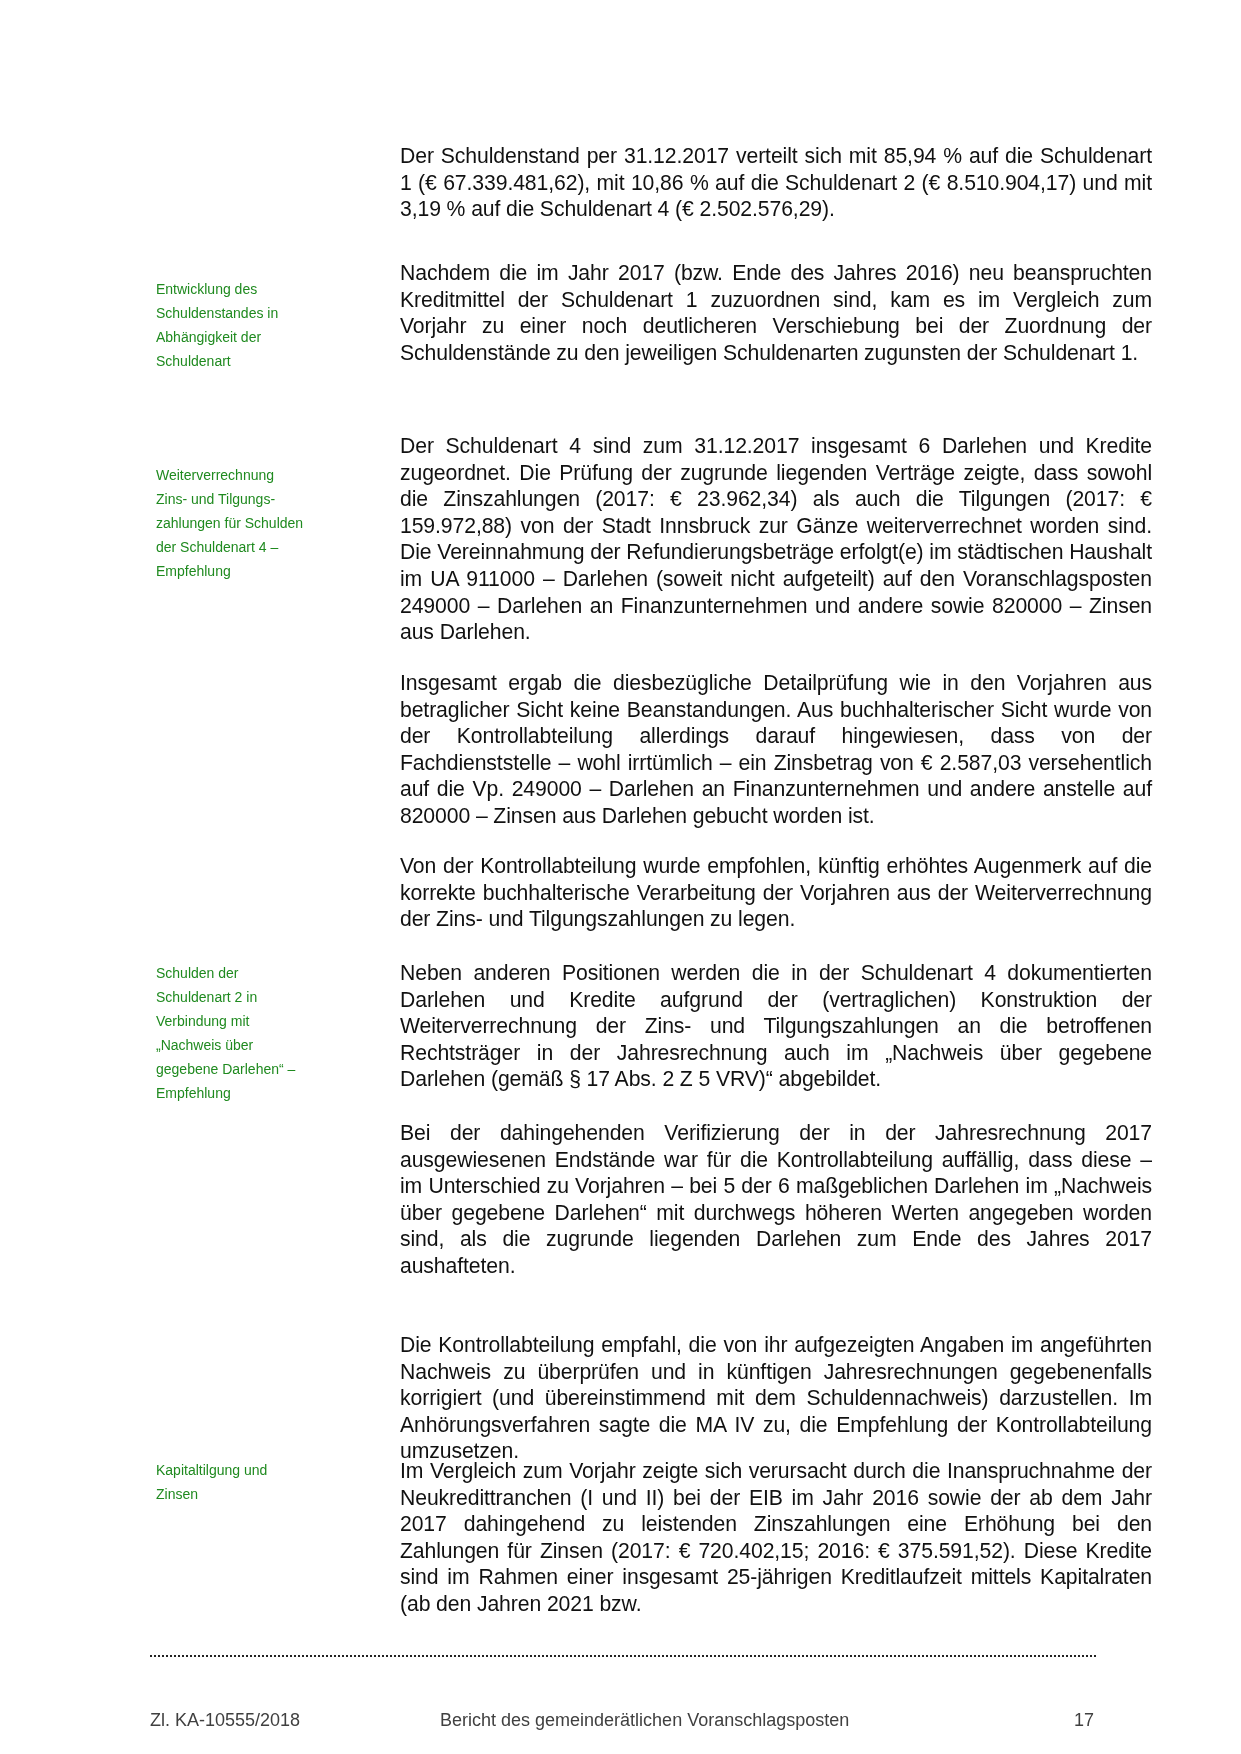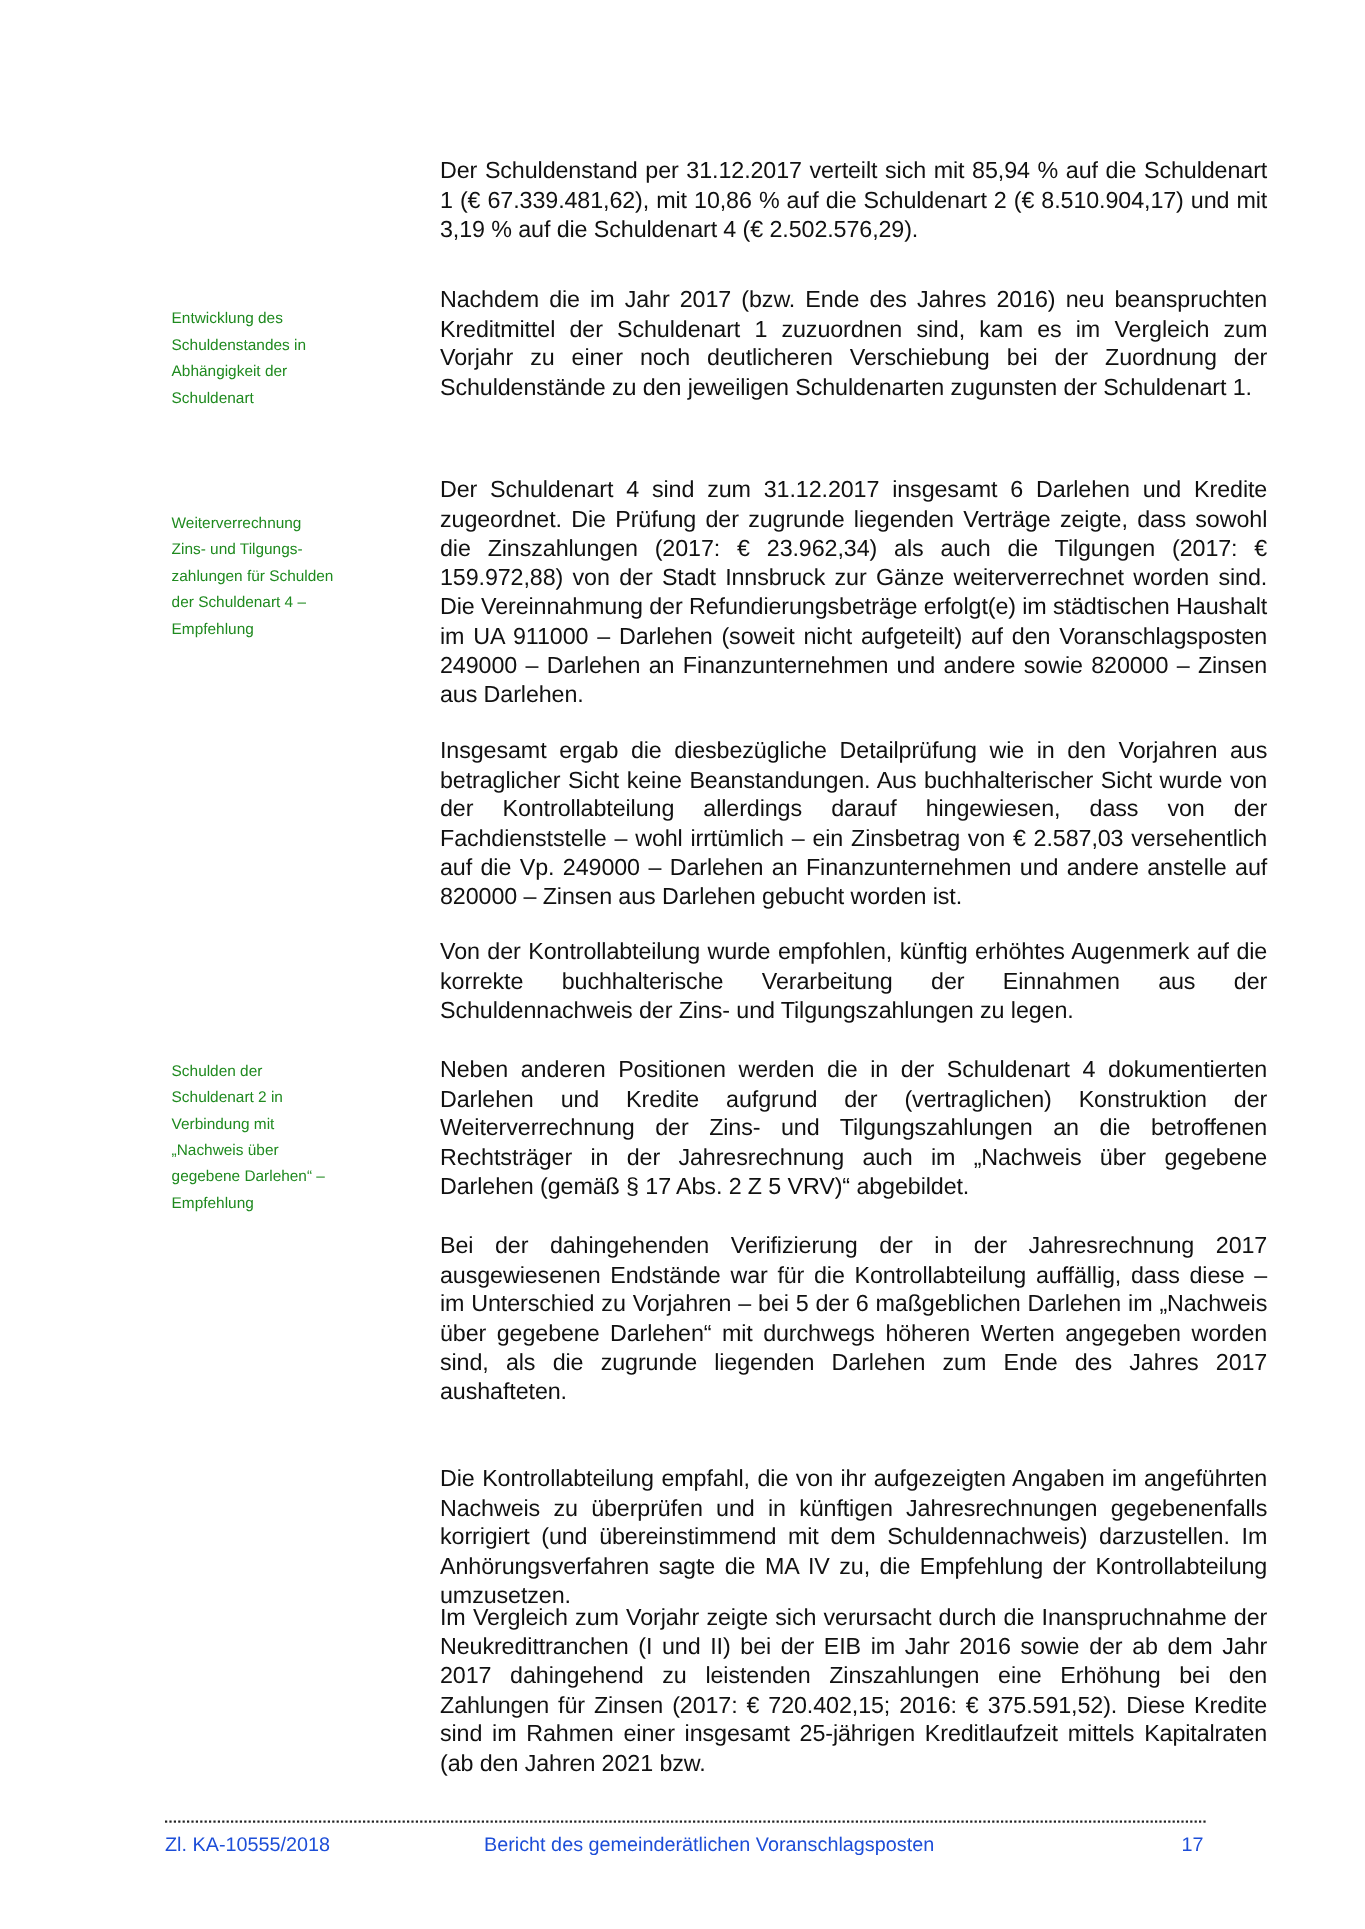--- a/index.html
+++ b/index.html
@@ -5,21 +5,21 @@
   html, body { margin: 0; padding: 0; background: #ffffff; }
   body { width: 1241px; height: 1754px; position: relative; overflow: hidden;
          font-family: "Liberation Sans", sans-serif; color: #111111; }
   .page { position: absolute; left: 0; top: 0; width: 1241px; height: 1370px; }
   .side { position: absolute; left: 156px; width: 225px; color: #1f8a1f;
           font-size: 14px; line-height: 24px; white-space: pre-line; }
   .body { position: absolute; left: 400px; width: 752px; font-size: 21.2px;
           line-height: 26.6px; text-align: justify; hyphens: none; letter-spacing: -0.1px; }
   .footer-line { position: absolute; left: 150px; top: 1655px; width: 946px; height: 0;
                  border-top: 2px dotted #222; }
-  .footer { position: absolute; top: 1667px; font-size: 18px; color: #1d4ed8; }
+  .footer { position: absolute; top: 1710px; font-size: 18px; color: #404040; }
 </style>
 </head>
 <body>
 
 <div class="page">
 
   <div class="body" style="top:143px;">Der Schuldenstand per 31.12.2017 verteilt sich mit 85,94 % auf die Schuldenart 1 (€ 67.339.481,62), mit 10,86 % auf die Schuldenart 2 (€ 8.510.904,17) und mit 3,19 % auf die Schuldenart 4 (€ 2.502.576,29).</div>
 
   <div class="side" style="top:277px;">Entwicklung des
 Schuldenstandes in
@@ -27,31 +27,33 @@
 Schuldenart</div>
   <div class="body" style="top:260px;">Nachdem die im Jahr 2017 (bzw. Ende des Jahres 2016) neu beanspruchten Kreditmittel der Schuldenart 1 zuzuordnen sind, kam es im Vergleich zum Vorjahr zu einer noch deutlicheren Verschiebung bei der Zuordnung der Schuldenstände zu den jeweiligen Schuldenarten zugunsten der Schuldenart 1.</div>
 
   <div class="side" style="top:435px;margin-top:28px;">Weiterverrechnung
 Zins- und Tilgungs-
 zahlungen für Schulden
 der Schuldenart 4 –
 Empfehlung</div>
   <div class="body" style="top:433px;">Der Schuldenart 4 sind zum 31.12.2017 insgesamt 6 Darlehen und Kredite zugeordnet. Die Prüfung der zugrunde liegenden Verträge zeigte, dass sowohl die Zinszahlungen (2017: € 23.962,34) als auch die Tilgungen (2017: € 159.972,88) von der Stadt Innsbruck zur Gänze weiterverrechnet worden sind. Die Vereinnahmung der Refundierungsbeträge erfolgt(e) im städtischen Haushalt im UA 911000 – Darlehen (soweit nicht aufgeteilt) auf den Voranschlagsposten 249000 – Darlehen an Finanzunternehmen und andere sowie 820000 – Zinsen aus Darlehen.</div>
   <div class="body" style="top:670px;">Insgesamt ergab die diesbezügliche Detailprüfung wie in den Vorjahren aus betraglicher Sicht keine Beanstandungen. Aus buchhalterischer Sicht wurde von der Kontrollabteilung allerdings darauf hingewiesen, dass von der Fachdienststelle – wohl irrtümlich – ein Zinsbetrag von € 2.587,03 versehentlich auf die Vp. 249000 – Darlehen an Finanzunternehmen und andere anstelle auf 820000 – Zinsen aus Darlehen gebucht worden ist.</div>
-  <div class="body" style="top:853px;">Von der Kontrollabteilung wurde empfohlen, künftig erhöhtes Augenmerk auf die korrekte buchhalterische Verarbeitung der Einnahmen aus der Schuldennachweis der Zins- und Tilgungszahlungen zu legen.</div>
+  <div class="body" style="top:853px;">Von der Kontrollabteilung wurde empfohlen, künftig erhöhtes Augenmerk auf die korrekte buchhalterische Verarbeitung der Vorjahren aus der Weiterverrechnung der Zins- und Tilgungszahlungen zu legen.</div>
 
   <div class="side" style="top:961px;">Schulden der
 Schuldenart 2 in
 Verbindung mit
 „Nachweis über
 gegebene Darlehen“ –
 Empfehlung</div>
   <div class="body" style="top:960px;">Neben anderen Positionen werden die in der Schuldenart 4 dokumentierten Darlehen und Kredite aufgrund der (vertraglichen) Konstruktion der Weiterverrechnung der Zins- und Tilgungszahlungen an die betroffenen Rechtsträger in der Jahresrechnung auch im „Nachweis über gegebene Darlehen (gemäß § 17 Abs. 2 Z 5 VRV)“ abgebildet.</div>
   <div class="body" style="top:1120px;">Bei der dahingehenden Verifizierung der in der Jahresrechnung 2017 ausgewiesenen Endstände war für die Kontrollabteilung auffällig, dass diese – im Unterschied zu Vorjahren – bei 5 der 6 maßgeblichen Darlehen im „Nachweis über gegebene Darlehen“ mit durchwegs höheren Werten angegeben worden sind, als die zugrunde liegenden Darlehen zum Ende des Jahres 2017 aushafteten.</div>
   <div class="body" style="top:1332px;">Die Kontrollabteilung empfahl, die von ihr aufgezeigten Angaben im angeführten Nachweis zu überprüfen und in künftigen Jahresrechnungen gegebenenfalls korrigiert (und übereinstimmend mit dem Schuldennachweis) darzustellen. Im Anhörungsverfahren sagte die MA IV zu, die Empfehlung der Kontrollabteilung umzusetzen.</div>
 
+  <div class="side" style="top:1458px;">Kapitaltilgung und
+Zinsen</div>
   <div class="body" style="top:1458px;">Im Vergleich zum Vorjahr zeigte sich verursacht durch die Inanspruchnahme der Neukredittranchen (I und II) bei der EIB im Jahr 2016 sowie der ab dem Jahr 2017 dahingehend zu leistenden Zinszahlungen eine Erhöhung bei den Zahlungen für Zinsen (2017: € 720.402,15; 2016: € 375.591,52). Diese Kredite sind im Rahmen einer insgesamt 25-jährigen Kreditlaufzeit mittels Kapitalraten (ab den Jahren 2021 bzw.</div>
 
   <div class="footer-line"></div>
   <div class="footer" style="left:150px;">Zl. KA-10555/2018</div>
   <div class="footer" style="left:440px;">Bericht des gemeinderätlichen Voranschlagsposten</div>
   <div class="footer" style="left:1074px;">17</div>
 </div>
 
 </body></html>

